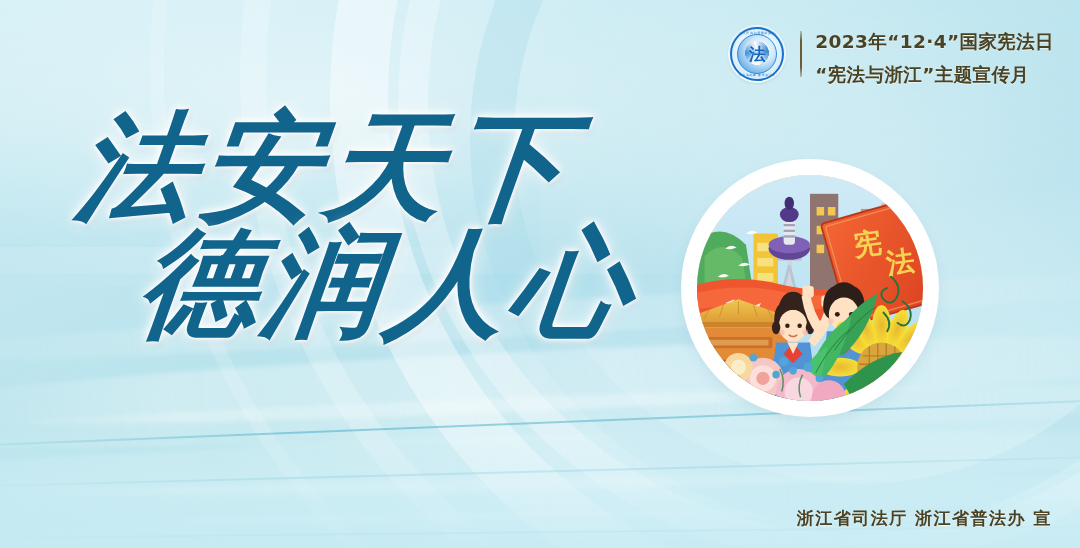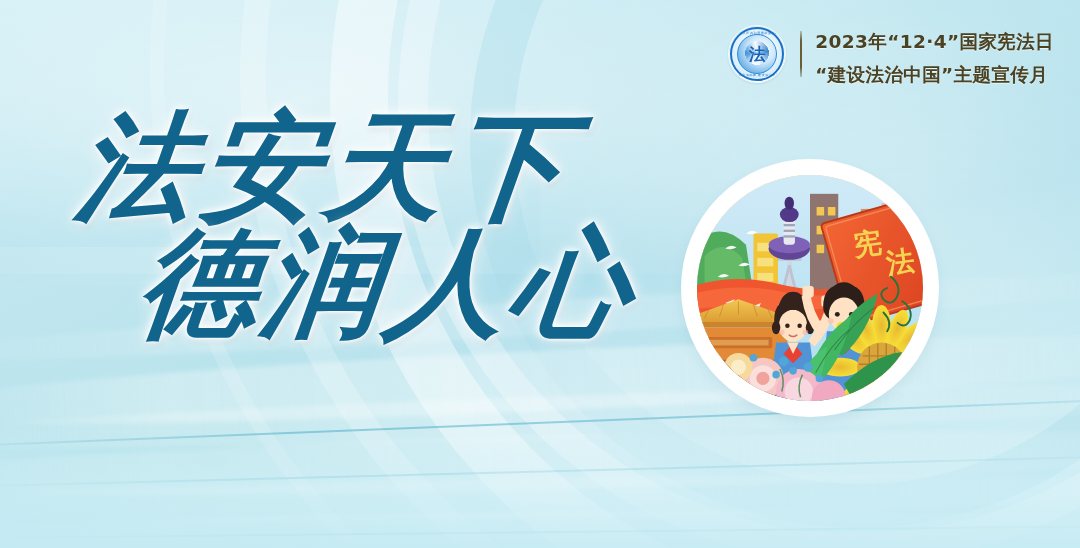--- a/index.html
+++ b/index.html
@@ -221,21 +221,21 @@
       <div class="ring-out"></div>
       <div class="ring-in"></div>
       <div class="swirl"></div>
       <div class="micro-top">中华人民共和国国家宪法日</div>
       <div class="glyph">法</div>
       <div class="micro-bot">弘扬宪法精神  建设法治中国</div>
     </div>
     <div class="divider"></div>
     <div class="header-text">
       <div class="line">2023年“12·4”国家宪法日</div>
-      <div class="line">“建设法治中国”主题宣传月</div>
+      <div class="line">“宪法与浙江”主题宣传月</div>
     </div>
   </div>
 
   <div class="title-block">
     <div class="cal-line l1">法安天下</div>
     <div class="cal-line l2">德润人心</div>
   </div>
 
   <div class="art-wrap">
     <div class="art">
@@ -442,14 +442,15 @@
         <g stroke="#2f7f3f" stroke-width="1.6" fill="none" opacity=".8">
           <path d="M88,206 q6,12 2,24"></path>
           <path d="M112,212 q-6,12 -2,24"></path>
         </g>
 
         <rect x="0" y="0" width="240" height="240" fill="#ffffff" opacity=".04"></rect>
       </svg>
     </div>
   </div>
 
+  <div class="footer">浙江省司法厅  浙江省普法办  宣</div>
 
 </div>
 
 </body></html>

